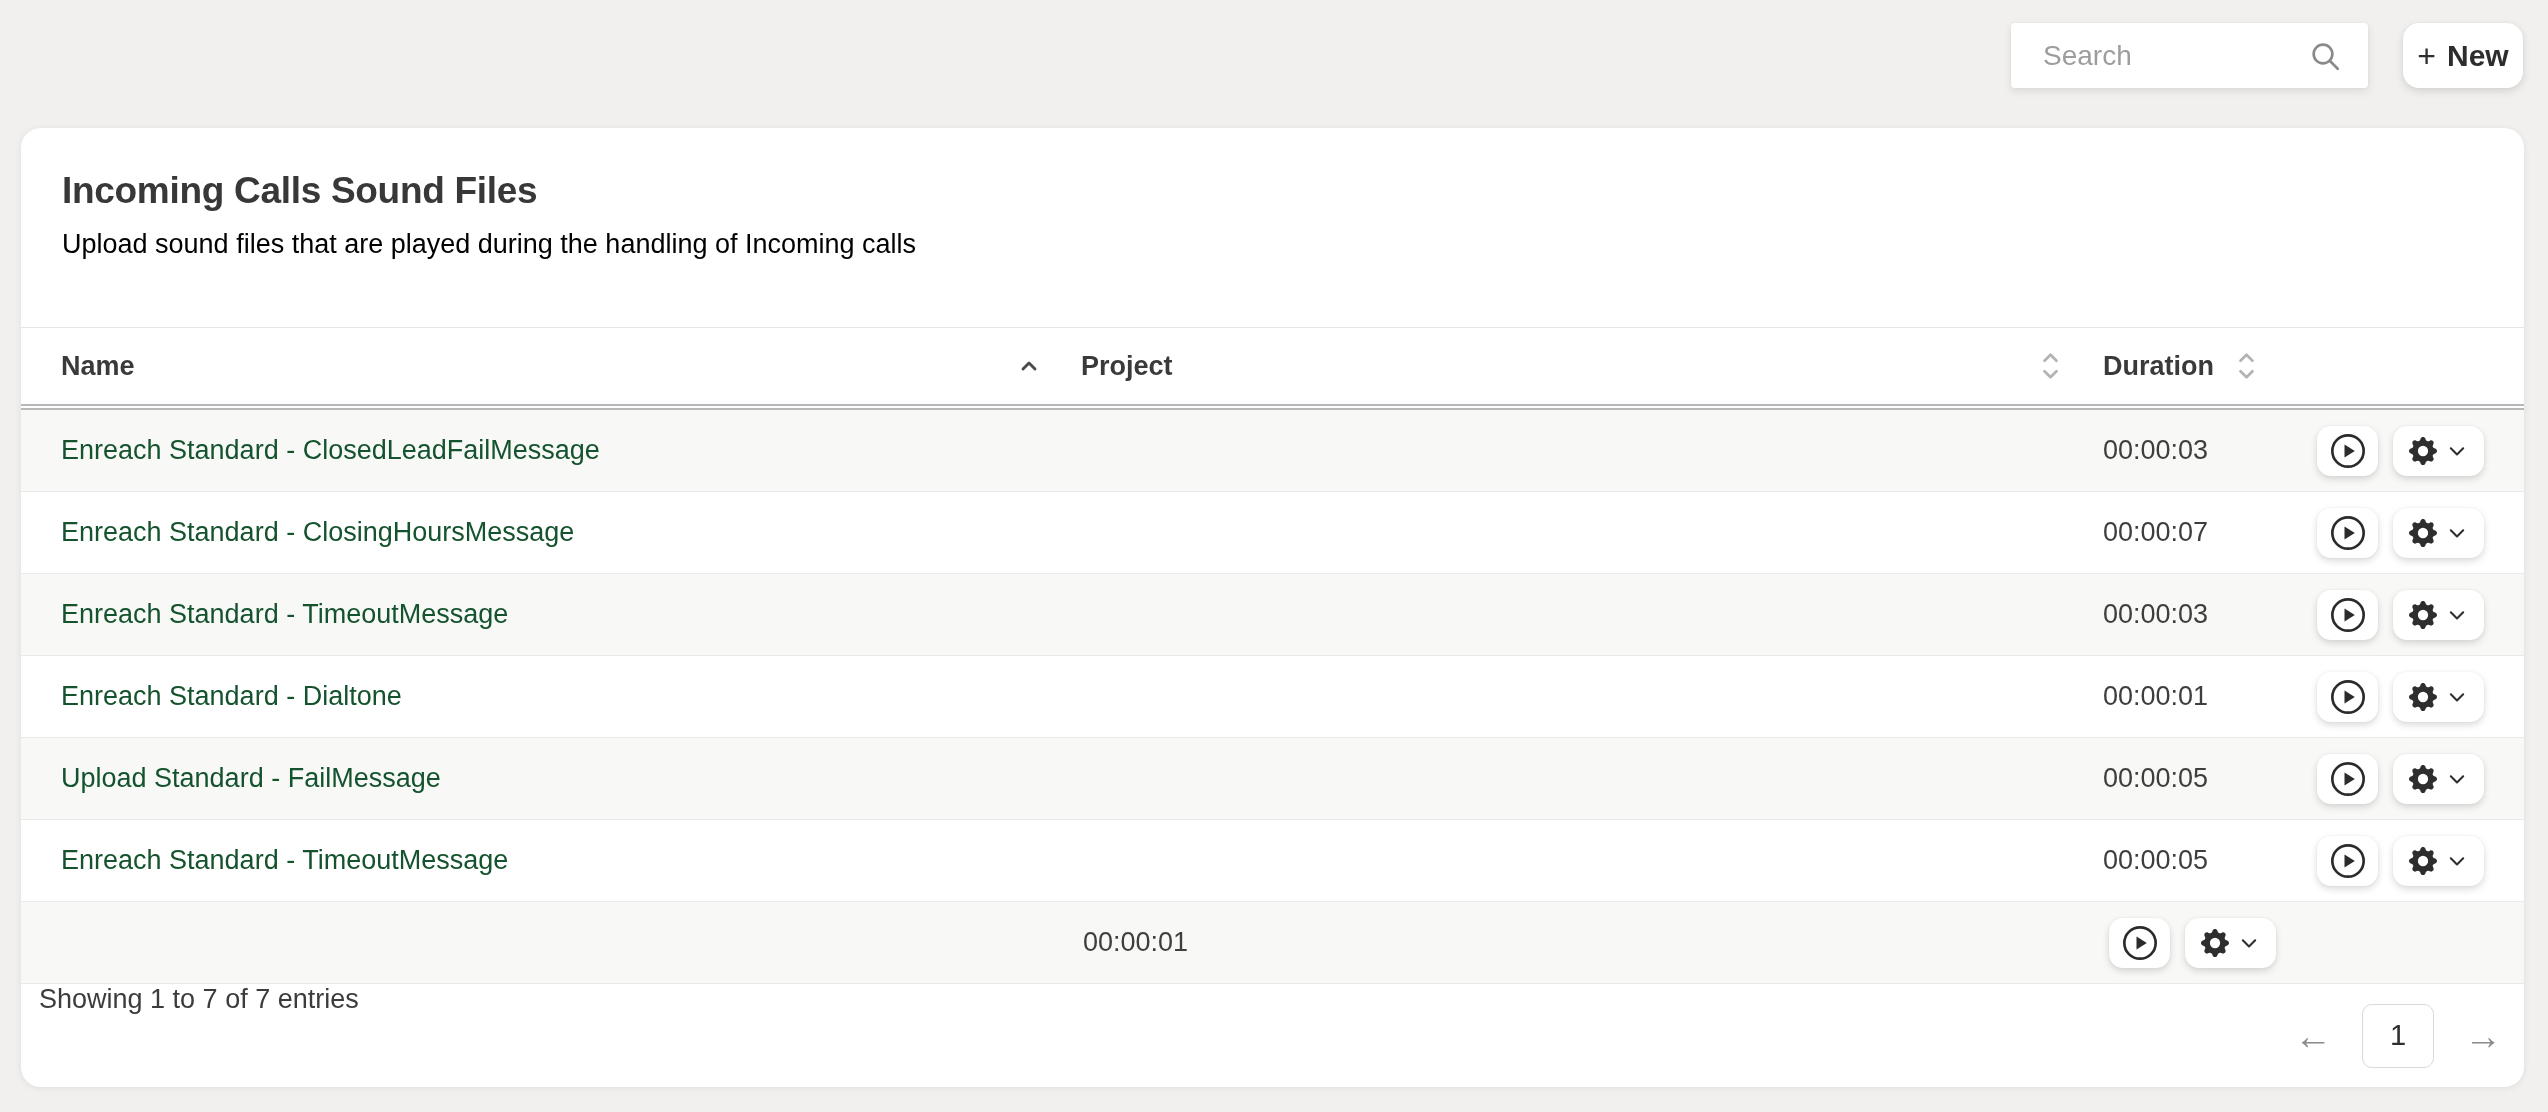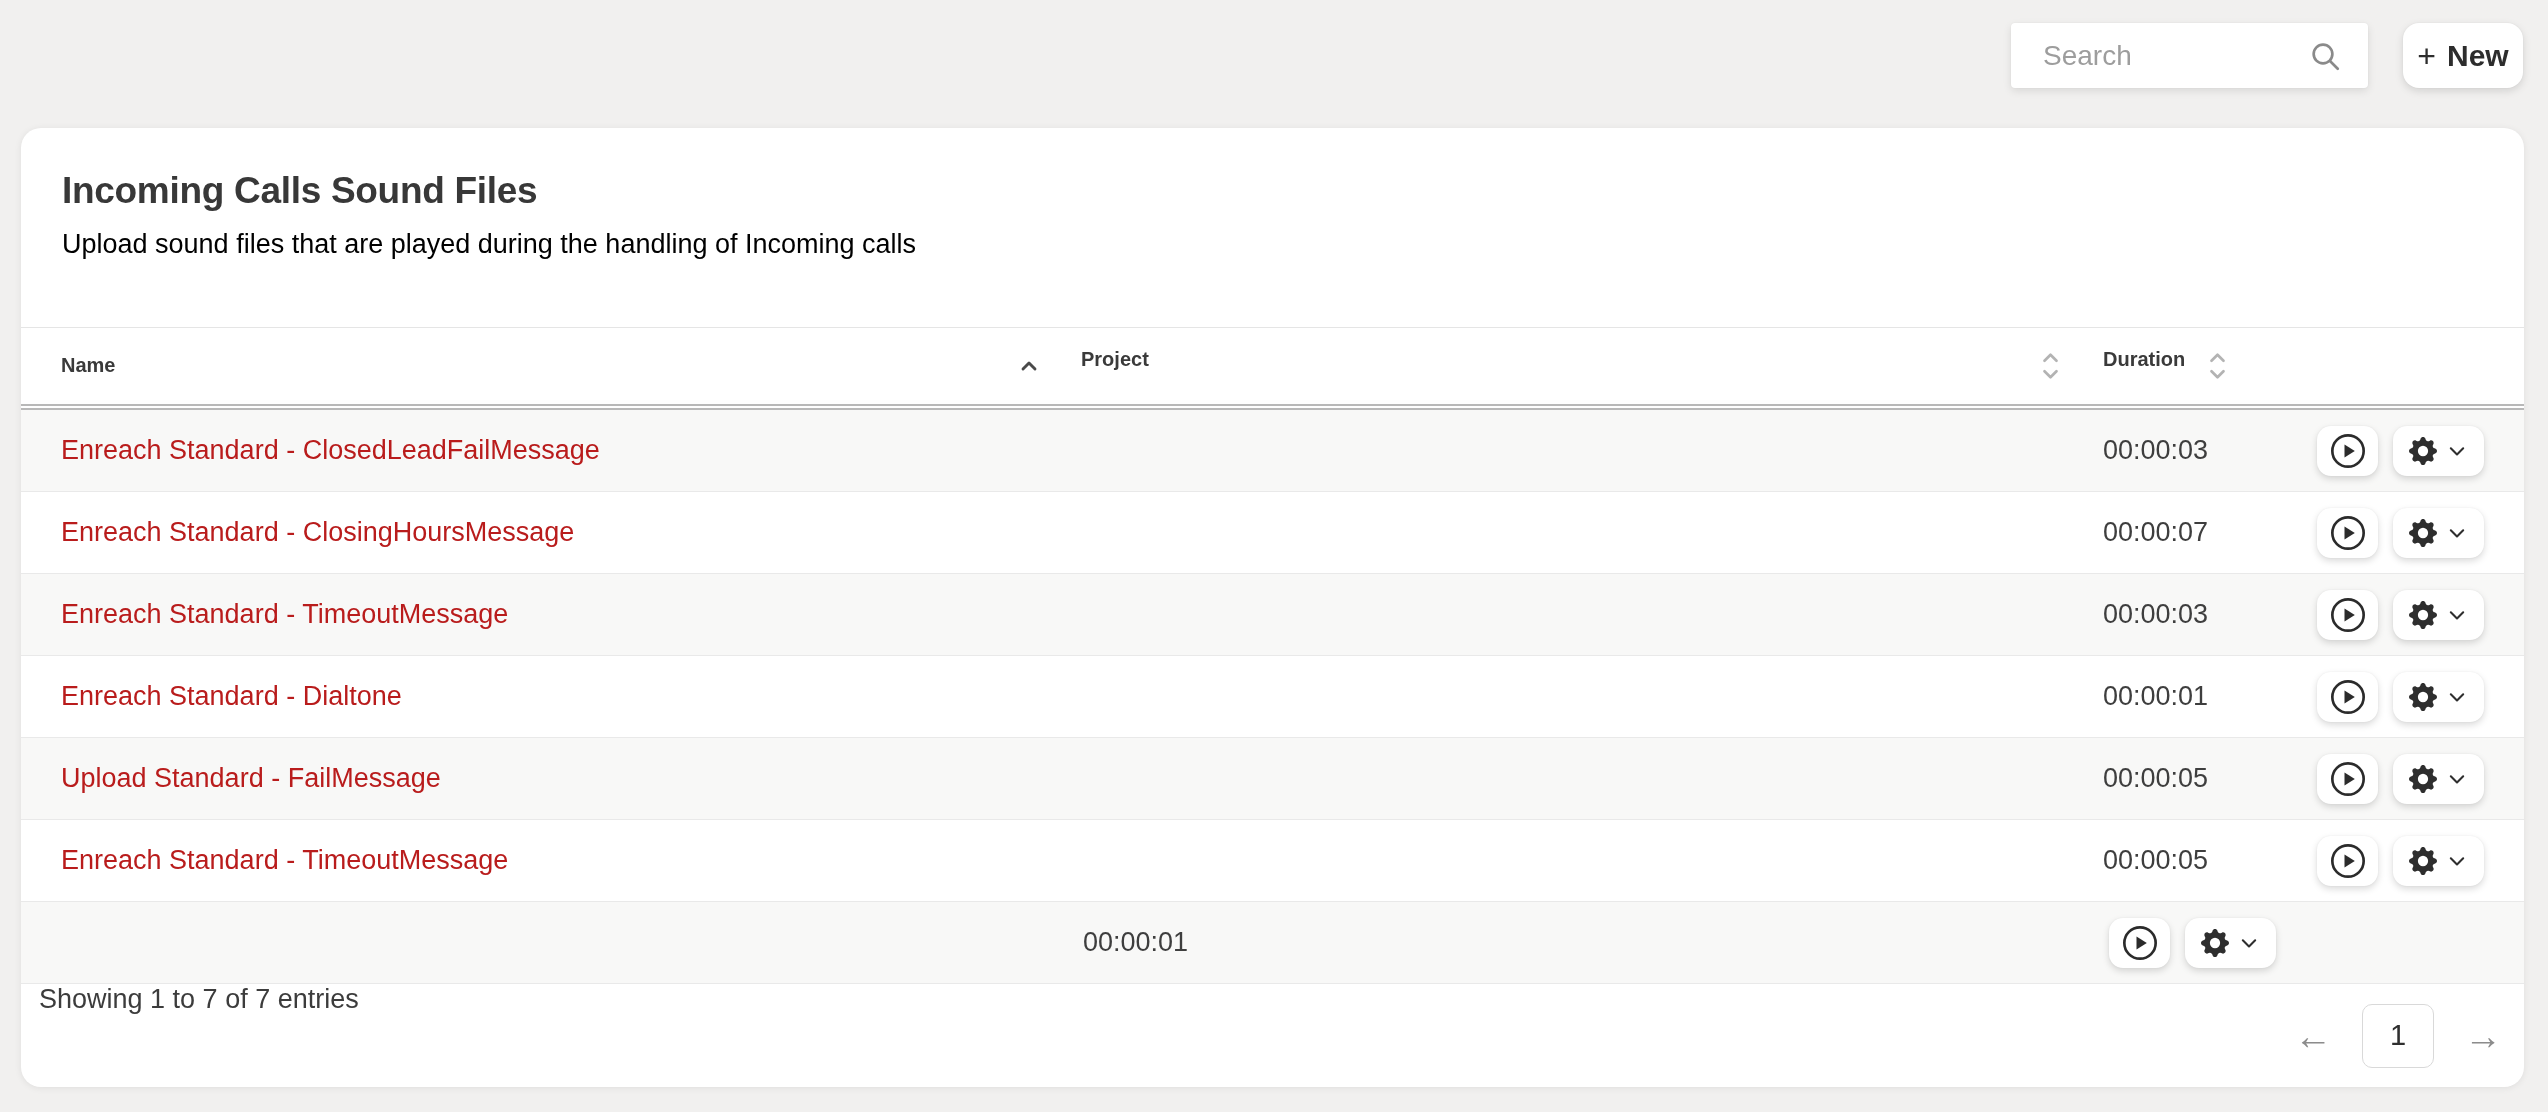--- a/index.html
+++ b/index.html
@@ -63,36 +63,36 @@
     align-items: center;
     padding: 0 40px;
   }
   .thead {
     height: 83px;
     border-top: 1px solid #e5e5e5;
     border-bottom: 6px double #b8b8b8;
     background: #fff;
   }
   .th {
-    display: flex; align-items: flex-start;
-    font-size: 20px; font-weight: 700; color: #3a3a3a;
+    display: flex; align-items: center;
+    font-size: 27px; font-weight: 700; color: #3a3a3a;
     cursor: pointer;
   }
   .th-name    { justify-content: space-between; padding-right: 20px; }
   .th-project { justify-content: space-between; padding: 0 20px 0 20px; }
   .th-duration{ gap: 22px; padding-left: 22px; }
   .sort-icon { display: flex; }
 
   .row {
     height: 82px;
     border-bottom: 1px solid #e9e9e9;
     background: #fff;
   }
   .tbody .row:nth-child(odd) { background: #f8f8f7; }
-  .cell { font-size: 27px; color: #b91c1c; }
+  .cell { font-size: 27px; color: #14532d; }
   .cell-project { padding-left: 20px; }
   .cell-duration { padding-left: 22px; color: #3e3e3e; }
   .cell-actions { display: flex; justify-content: flex-end; align-items: center; gap: 15px; }
 
   .icon-btn {
     border: none; background: #fff; border-radius: 14px; height: 50px;
     display: flex; align-items: center; justify-content: center;
     box-shadow: 0 3px 7px rgba(0,0,0,.15), 0 0 2px rgba(0,0,0,.06);
     cursor: pointer; padding: 0;
   }

